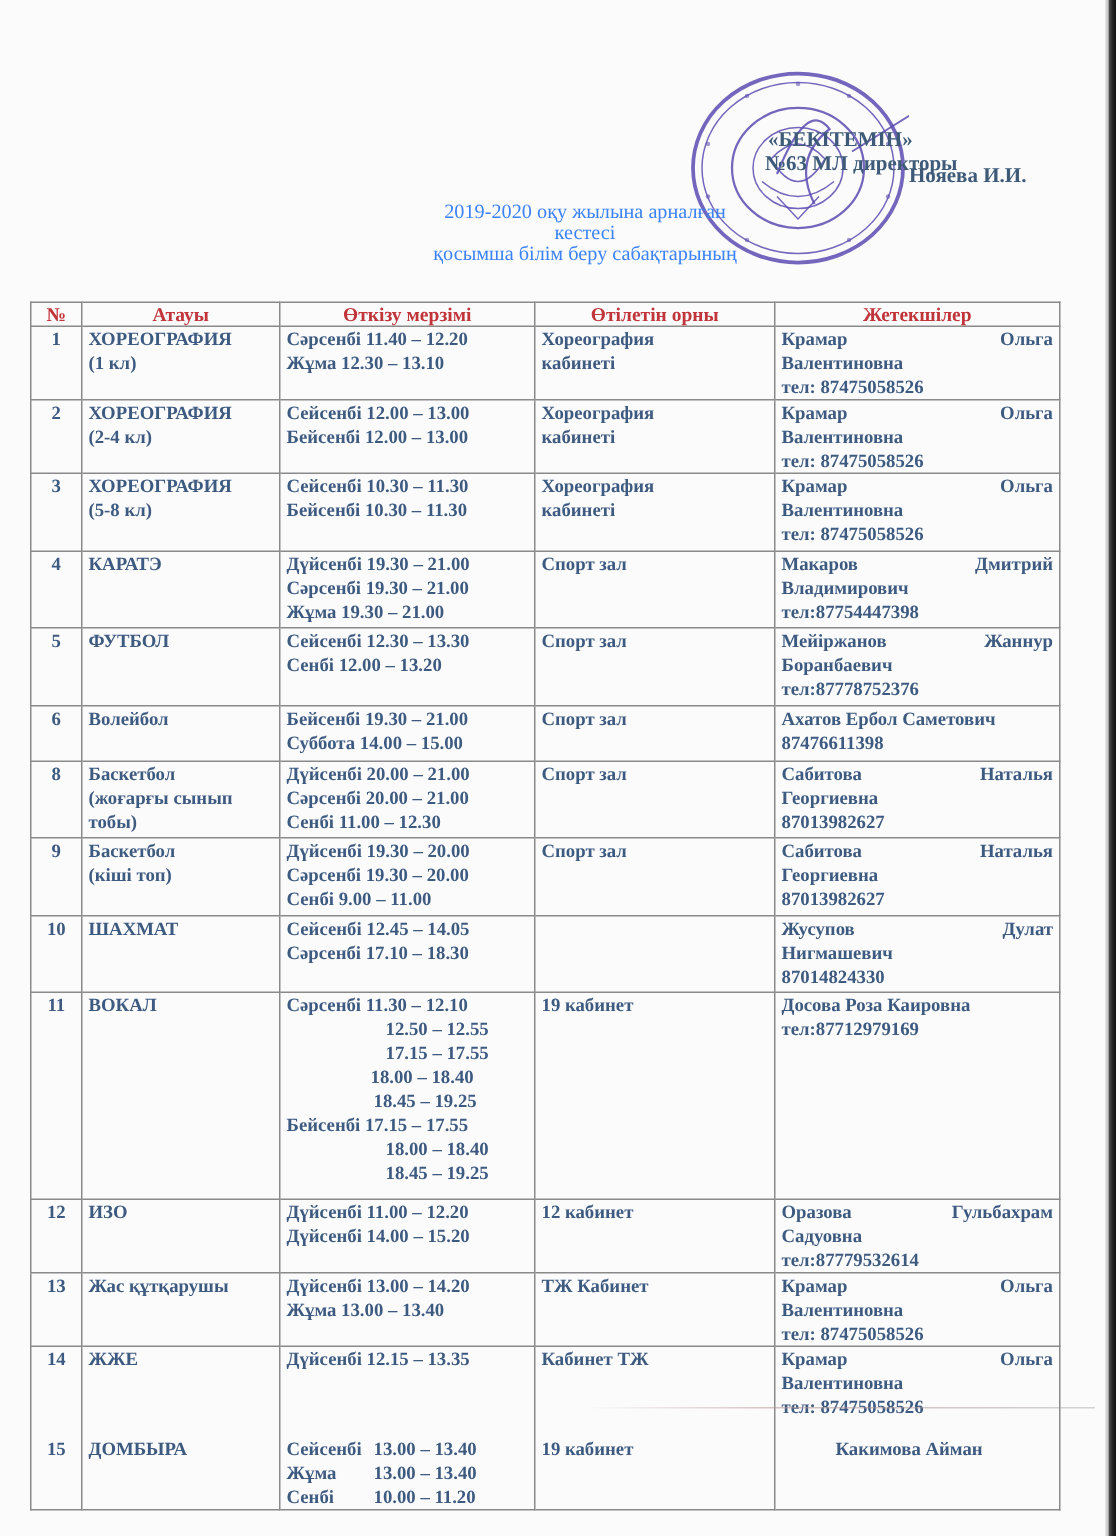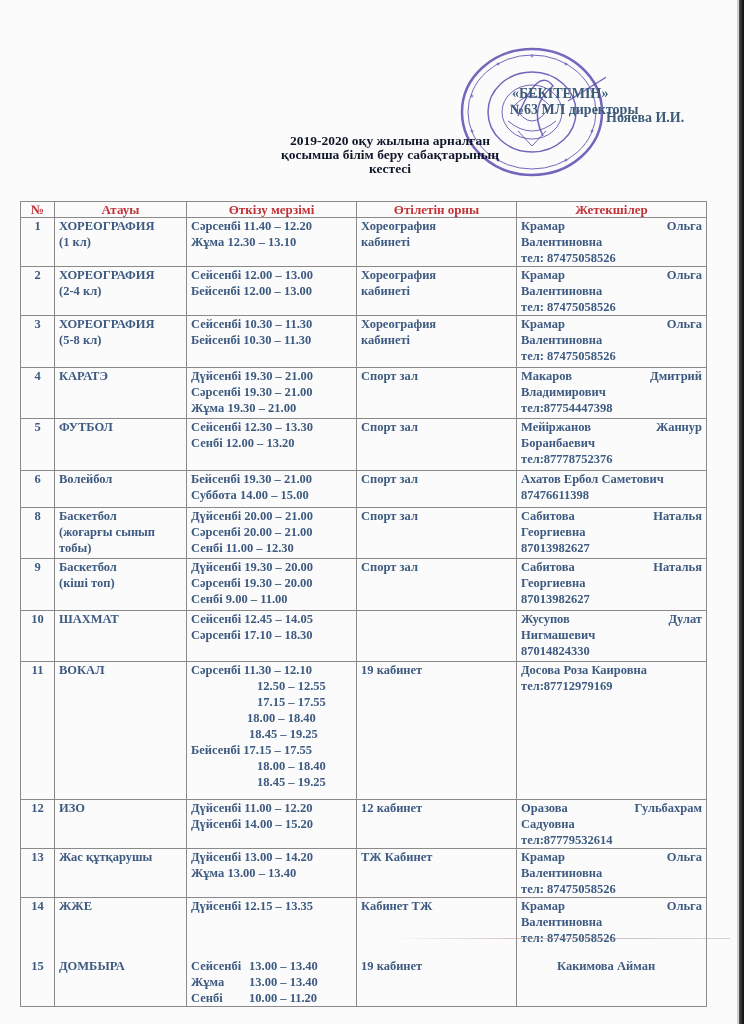--- a/index.html
+++ b/index.html
@@ -26,21 +26,21 @@
   .approval .l3 { position: absolute; left: 94px; top: 24px; white-space: nowrap; }
 
   
   .stamp {
     position: absolute; left: 458px; top: 46px; width: 148px; height: 132px;
   }
 
   
   .title {
     position: absolute; left: 240px; top: 134px; width: 300px;
-    text-align: center; color: #0f172a; font-weight: bold;
+    text-align: center; color: #3b82f6; font-weight: normal;
     font-size: 13.5px; line-height: 14px;
   }
 
   
   table.schedule {
     position: absolute; left: 20px; top: 201px;
     border-collapse: collapse; table-layout: fixed;
     width: 686px; color: #3d5a80;
     font-weight: bold; font-size: 12.5px; line-height: 16px;
   }
@@ -97,22 +97,22 @@
 </svg>
 
 <div class="approval">
   <span class="l1">«БЕКІТЕМІН»</span>
   <span class="l2">№63 МЛ директоры</span>
   <span class="l3">Нояева И.И.</span>
 </div>
 
 <div class="title">
   <div>2019-2020 оқу жылына арналған</div>
+  <div>кестесі</div>
   <div>қосымша білім беру сабақтарының</div>
-  <div>кестесі</div>
 </div>
 
 <table class="schedule">
   <colgroup>
     <col class="c-no">
       <col class="c-name">
       <col class="c-time">
       <col class="c-place">
       <col class="c-lead">
   </colgroup>

